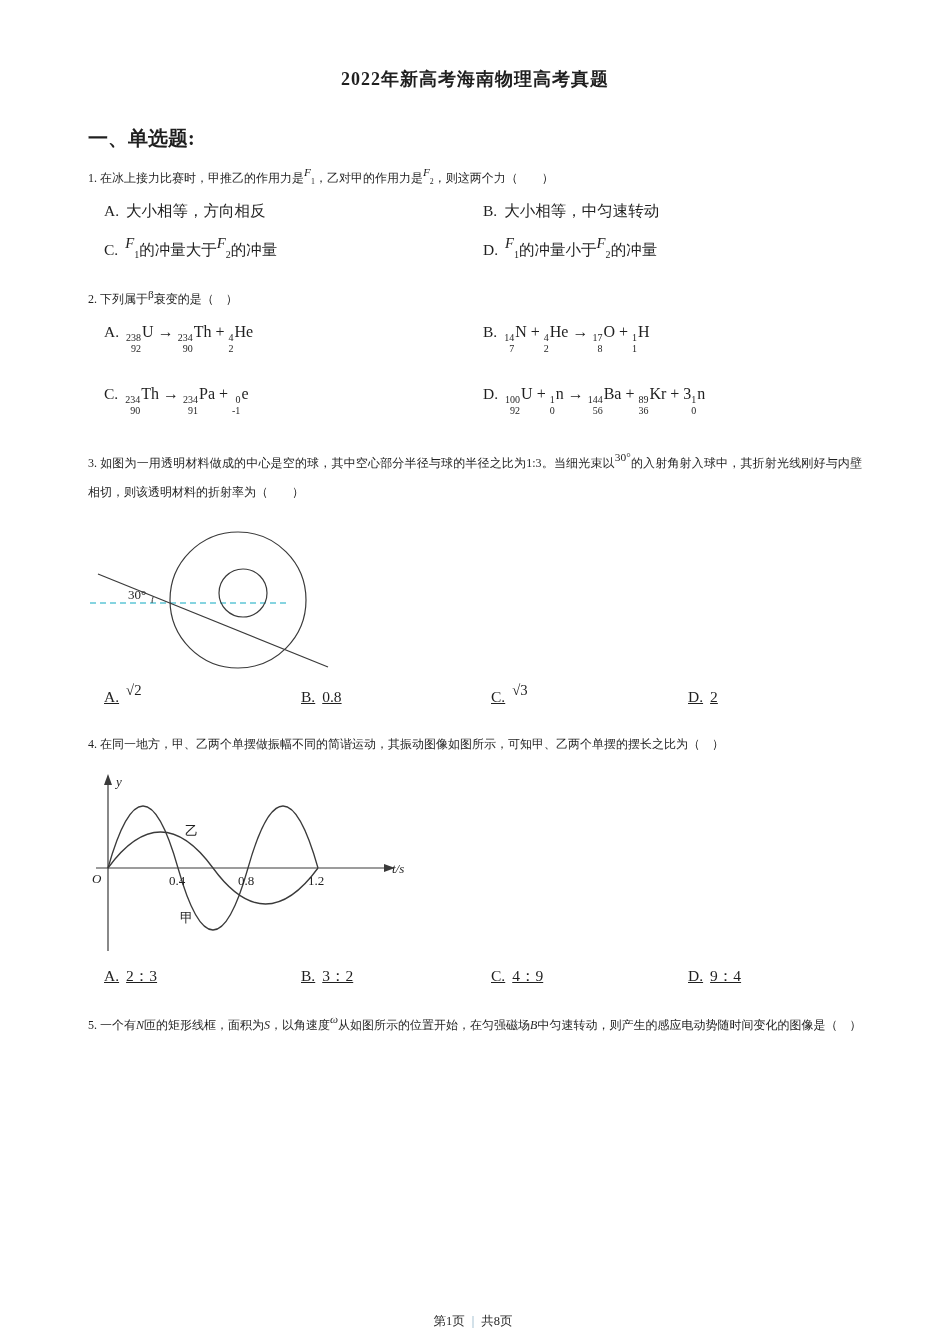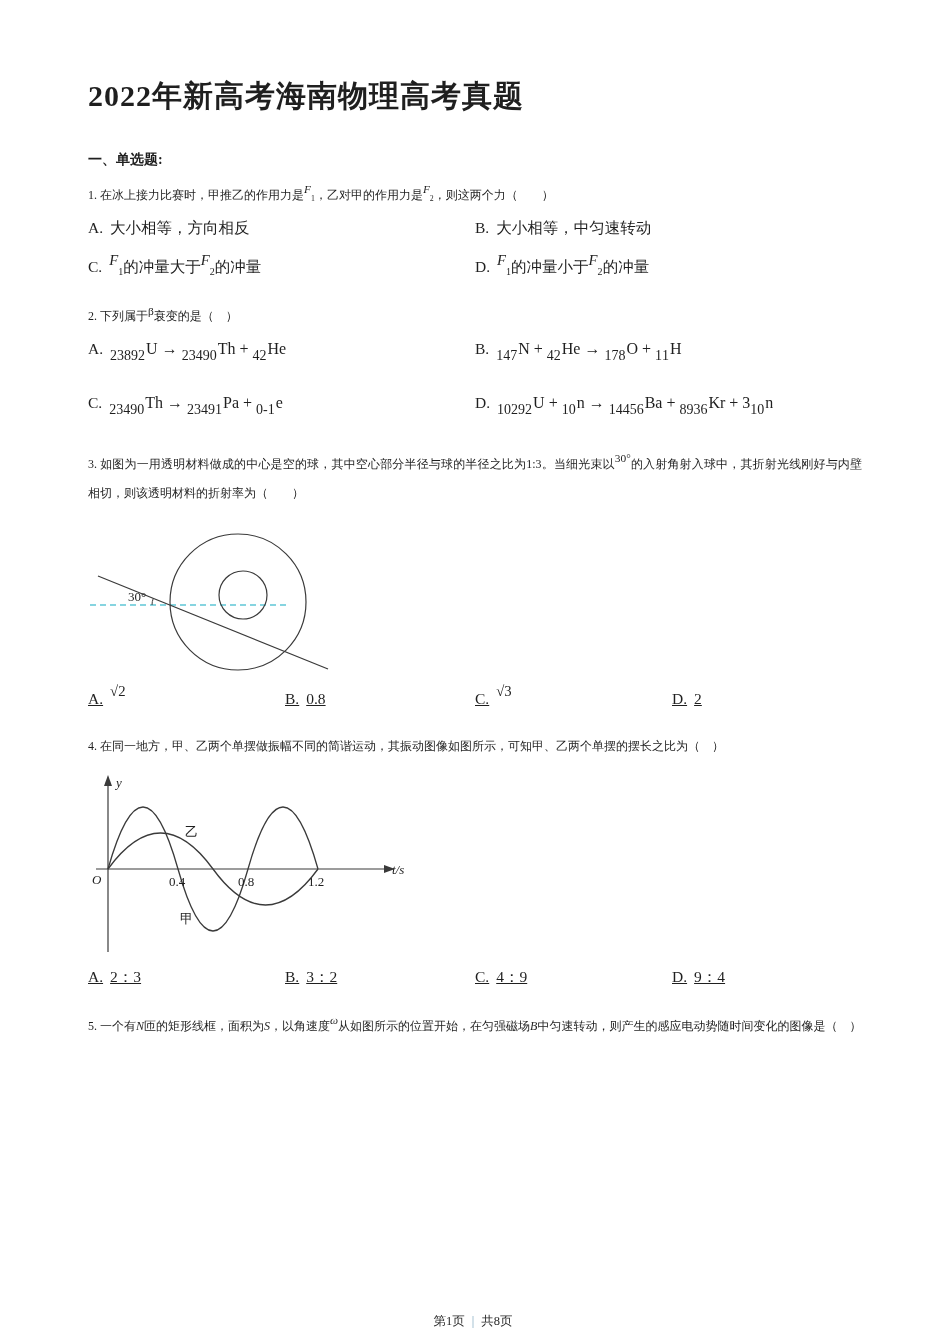--- a/index.html
+++ b/index.html
@@ -9,59 +9,59 @@
     height: 1344px;
     margin: 0 auto;
     background: #ffffff;
     box-sizing: border-box;
     padding: 62px 88px 0 88px;
     font-family: "Liberation Serif", "DejaVu Serif", serif;
     color: #1f1f1f;
     overflow: hidden;
   }
   h1.title {
-    font-size: 30px;
+    font-size: 18px;
     font-weight: 700;
-    text-align: left;
-    margin: 14px 0 34px 0;
+    text-align: center;
+    margin: 5px 0 34px 0;
     letter-spacing: 1px;
   }
   h2.section {
-    font-size: 14px;
+    font-size: 20px;
     font-weight: 700;
     margin: 0 0 12px 0;
   }
   p.stem {
     font-size: 12px;
     line-height: 2.45;
     text-align: justify;
     margin: 0 0 8px 0;
   }
-  .opts { font-size: 15.5px; margin: 2px 0 24px 0; }
+  .opts { font-size: 15.5px; margin: 2px 0 24px 16px; }
   .opts2 {
     display: grid;
     grid-template-columns: 1fr 1fr;
     row-gap: 18px;
   }
   .opts2.eqrows { row-gap: 30px; margin-bottom: 32px; }
   .opts4 {
     display: grid;
     grid-template-columns: 197px 190px 197px 1fr;
     text-decoration: underline;
   }
   .opt { white-space: nowrap; }
   .opt .ol { margin-right: 7px; }
   .var { font-style: italic; font-family: "Liberation Serif", serif; }
   .raised { position: relative; top: -0.5em; display: inline-block; font-size: 0.95em; }
   sub { font-size: 0.65em; vertical-align: -0.3em; }
   .stk {
     display: inline-flex;
-    flex-direction: row;
+    flex-direction: column;
     align-items: flex-end;
-    font-size: 14px;
+    font-size: 10px;
     line-height: 1.12;
     vertical-align: -0.45em;
     margin-right: 1px;
     font-style: normal;
   }
   .eq { font-size: 16px; }
   .fig { margin: 4px 0 8px 0; }
   .fig svg { display: block; }
   .fig text {
     font-family: "Liberation Serif", "DejaVu Serif", serif;
@@ -140,21 +140,21 @@
           </span>Th → <span class="stk">
             <span>234</span>
             <span>91</span>
           </span>Pa + <span class="stk">
             <span>0</span>
             <span>-1</span>
           </span>e</span>
     </div>
     <div class="opt">
       <span class="ol">D.</span><span class="ot eq"><span class="stk">
-            <span>102</span>
+            <span>100</span>
             <span>92</span>
           </span>U + <span class="stk">
             <span>1</span>
             <span>0</span>
           </span>n → <span class="stk">
             <span>144</span>
             <span>56</span>
           </span>Ba + <span class="stk">
             <span>89</span>
             <span>36</span>

